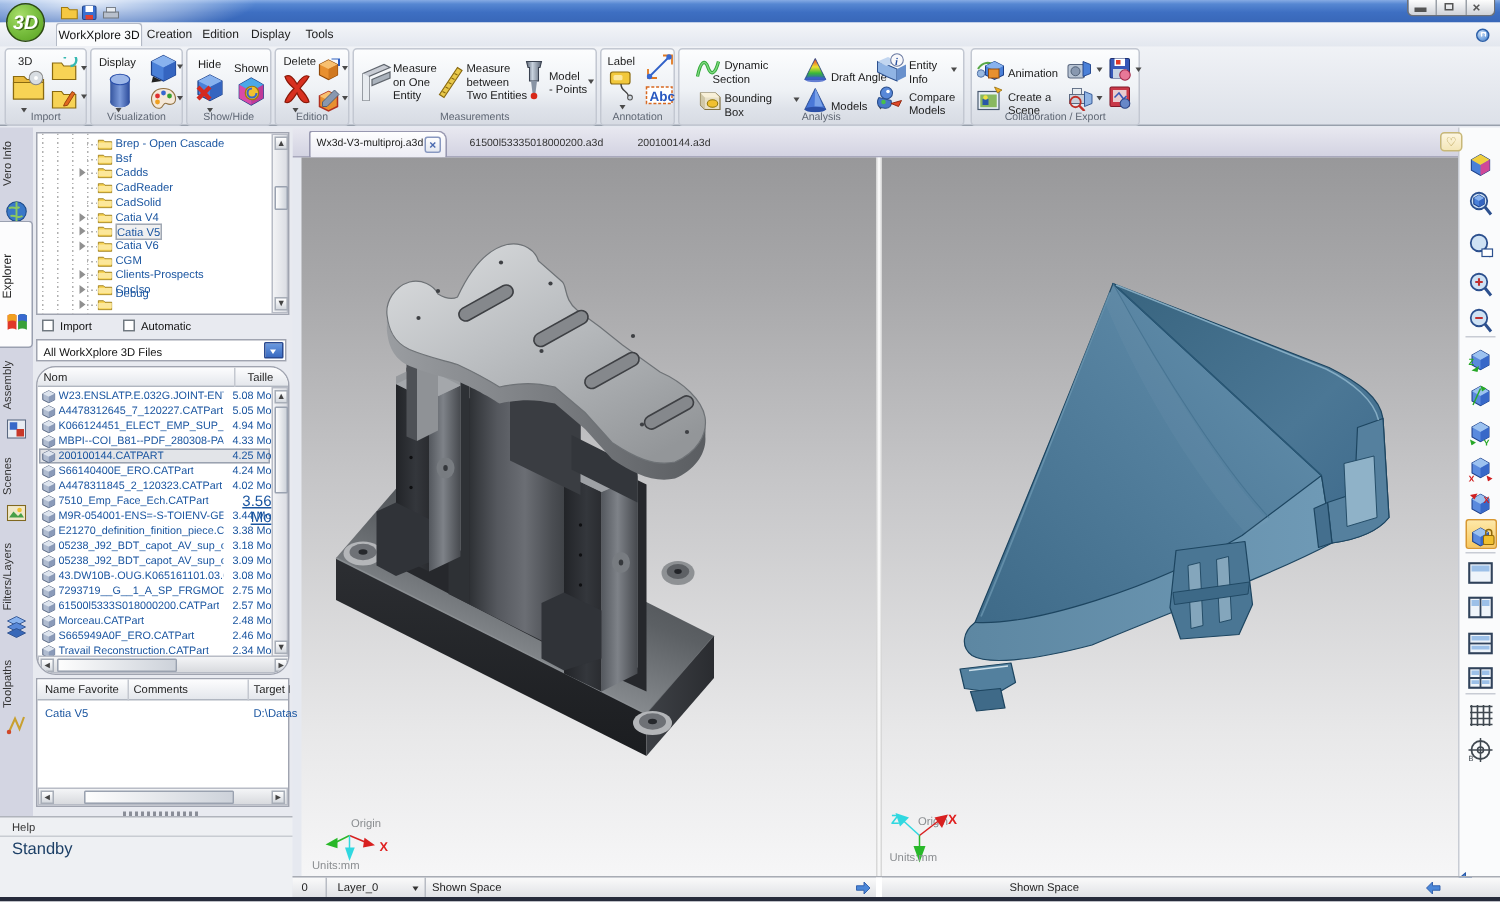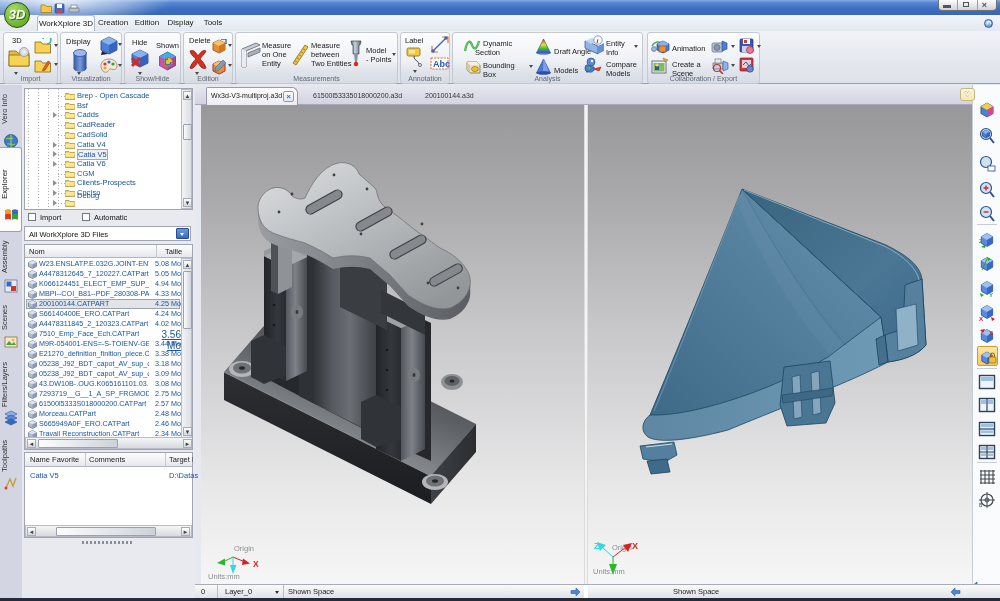--- a/index.html
+++ b/index.html
@@ -539,21 +539,21 @@
     <div class="abs" style="left:60px;top:128px;width:8px;height:8px;background:#fff;border:1px solid #707880;"></div>
     <div class="abs small" style="left:72px;top:128px;color:#111;">Automatic</div>
 
     <div class="panelbox" style="left:2px;top:141px;width:167px;height:15px;">
       <div class="abs small" style="left:4px;top:3px;color:#111;">All WorkXplore 3D Files</div>
       <div class="abs" style="right:1px;top:1px;width:13px;height:11px;background:linear-gradient(180deg,#6a9ae0,#3a6ac0);border:1px solid #2a4a90;border-radius:1px;">
         <div class="dar" style="left:3px;top:4px;border-top-color:#fff;"></div>
       </div>
     </div>
 
-    <div class="panelbox" id="filebox" style="left:2px;top:159px;width:169px;height:206px;overflow:hidden;">
+    <div class="panelbox" id="filebox" style="left:2px;top:159px;width:169px;height:206px;overflow:hidden;border-radius:13px;">
       <div class="abs" style="left:0;top:0;width:169px;height:13px;background:linear-gradient(180deg,#fdfdfe,#e4e7ec);border-bottom:1px solid #b0b6c0;">
         <div class="abs small" style="left:4px;top:2px;color:#222;">Nom</div>
         <div class="abs" style="left:131px;top:0;width:1px;height:13px;background:#c4c8d0;"></div>
         <div class="abs small" style="left:140px;top:2px;color:#222;">Taille</div>
       </div>
       <div id="filerows">
           <svg class="abs" style="left:3px;top:15px;" width="9" height="9" viewBox="0 0 9 9">
             <path d="M4.5 .5 L8.5 2.5 8.5 6.5 4.5 8.5 .5 6.5 .5 2.5 z" fill="#b0bcd0" stroke="#4a5a78" stroke-width=".6"></path>
             <path d="M4.5 .5 L8.5 2.5 4.5 4.5 .5 2.5 z" fill="#dde4ee"></path>
             <path d="M4.5 4.5 L8.5 2.5 8.5 6.5 4.5 8.5 z" fill="#8a9ab8"></path>
@@ -1057,20 +1057,25 @@
         </div>
       </div>
   </div>
 
   <div class="abs" style="left:960px;top:88px;width:15px;height:13px;background:linear-gradient(180deg,#fdf6e0,#f4e6b8);border:1px solid #c8b878;border-radius:3px;font-size:8px;color:#b09848;text-align:center;line-height:12px;">♡</div>
 
   <svg class="abs" style="left:967px;top:580px;" width="16" height="14" viewBox="0 0 16 14">
     <path d="M10 2 L4 7 L10 12 L10 9 L14 9 L14 5 L10 5 z" fill="#4a86d8" stroke="#2a5aa8" stroke-width=".7"></path>
   </svg>
 
+  <div class="abs" id="helppanel">
+    <div class="abs small" style="left:8px;top:2px;color:#333;">Help</div>
+    <div class="abs" style="left:0;top:12px;width:195px;height:1px;background:#c8ccd2;"></div>
+    <div class="abs" style="left:8px;top:15px;font-size:11px;color:#1c3f66;">Standby</div>
+  </div>
 
   <div class="abs" id="statusbar">
     <div class="abs" style="left:6px;top:2px;">0</div>
     <div class="abs" style="left:22px;top:0;width:1px;height:14px;background:#b8bcc4;"></div>
     <div class="abs" style="left:30px;top:2px;">Layer_0</div>
     <div class="dar" style="left:80px;top:6px;border-top-color:#333;"></div>
     <div class="abs" style="left:88px;top:0;width:1px;height:14px;background:#b8bcc4;"></div>
     <div class="abs" style="left:93px;top:2px;">Shown Space</div>
     <div class="abs" style="left:389px;top:0;width:4px;height:14px;background:#fff;"></div>
     <div class="abs" style="left:478px;top:2px;">Shown Space</div>

